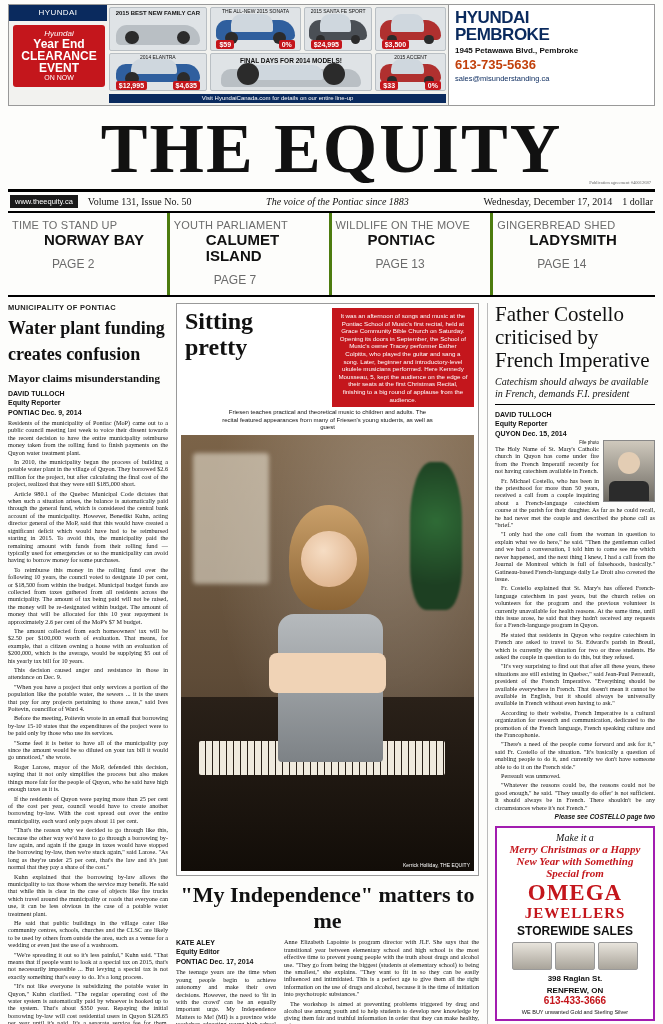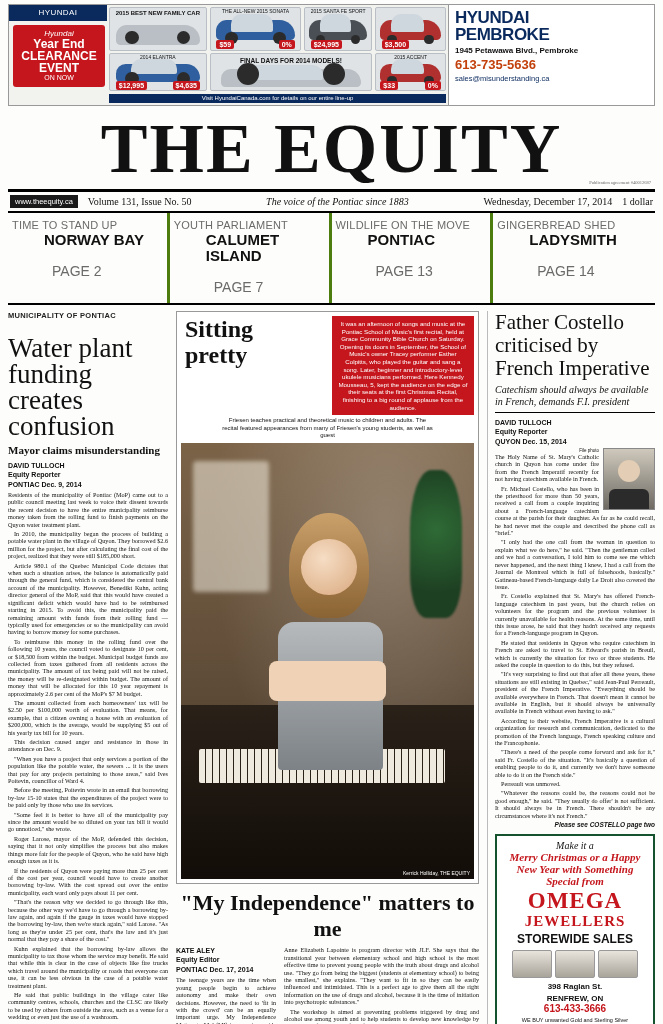--- a/index.html
+++ b/index.html
@@ -54,30 +54,30 @@
   .mastinfo .center { flex:1 1 auto; text-align:center; font-style:italic; font-size:10px; }
   .mastinfo .date { font-size:10px; margin-right:10px; }
   .mastinfo .price { font-size:10px; }
 
   
   .teasers { display:flex; border-bottom:2px solid #000; }
   .teaser { flex:1 1 25%; padding:6px 8px 8px 4px; border-right:3px solid #4d7c0f; }
   .teaser:last-child { border-right:none; }
   .teaser .kicker { font-family:"Liberation Sans",sans-serif; font-size:11px; color:#6b6b6b; letter-spacing:.2px; }
   .teaser .head { font-family:"Liberation Sans",sans-serif; font-size:15px; font-weight:bold; color:#111; line-height:16px; margin-top:1px;margin-left:32px;}
-  .teaser .pg { font-family:"Liberation Sans",sans-serif; font-size:14px; color:#6b6b6b; margin-top:15px;padding-left:40px;}
+  .teaser .pg { font-family:"Liberation Sans",sans-serif; font-size:12px; color:#6b6b6b; margin-top:9px;padding-left:40px;}
 
   
   .grid { display:flex; gap:8px; margin-top:6px; }
   .col-left { flex:0 0 160px; }
   .col-mid  { flex:1 1 auto; }
   .col-right{ flex:0 0 168px; border-left:1px solid #bbb; padding-left:7px; }
 
   .kicker-sm { font-family:"Liberation Sans",sans-serif; font-size:7.5px; font-weight:bold; letter-spacing:.3px; color:#222; }
-  h1.story { font-family:"Liberation Serif",serif; font-size:27px; line-height:26px; font-weight:normal; margin:15px 0 5px 0; }
+  h1.story { font-family:"Liberation Serif",serif; font-size:18px; line-height:26px; font-weight:bold; margin:3px 0 5px 0; }
   h2.deck { font-family:"Liberation Serif",serif; font-size:11px; font-weight:bold; margin:0 0 5px 0; }
   .byline { font-family:"Liberation Sans",sans-serif; font-size:7px; font-weight:bold; line-height:9px; }
   .dateline { font-family:"Liberation Sans",sans-serif; font-size:7px; font-weight:bold; margin:2px 0 3px 0;}
   .body { font-size:6.2px; line-height:7.4px; text-align:justify; hyphens:auto; }
   .body p { margin:0 0 2px 0; text-indent:6px; }
   .body p.first { text-indent:0; }
   .jump { font-family:"Liberation Sans",sans-serif; font-size:6.5px; font-weight:bold; font-style:italic; text-align:right; margin-top:2px; }
 
   
   .feature { border:1px solid #999; background:#fff; padding:4px; }
@@ -110,21 +110,21 @@
   
   h1.right-story { font-family:"Liberation Serif",serif; font-size:21px; line-height:23px; margin:0 0 4px 0; font-weight:normal; }
   .deck-italic { font-family:"Liberation Serif",serif; font-style:italic; font-size:10px; line-height:12px; margin:0 0 5px 0; border-bottom:1px solid #000; padding-bottom:4px;}
   .mug { float:right; width:52px; height:62px; margin:0 0 3px 4px; border:1px solid #888;
          background:linear-gradient(180deg,#cfc9bd,#6e6a62); position:relative; }
   .mug .face { position:absolute; left:28%; top:18%; width:44%; padding-top:44%; border-radius:50%; background:#e3cdb4; }
   .mug .collar { position:absolute; left:10%; bottom:0; right:10%; height:34%; background:#2b2b2b; border-radius:6px 6px 0 0;}
   .mug-cap { font-family:"Liberation Sans",sans-serif; font-size:4.5px; text-align:right; }
 
   
-  .omega-ad { border:2px solid #14532d; margin-top:6px; padding:4px; text-align:center; background:#fff; }
+  .omega-ad { border:2px solid #a21caf; margin-top:6px; padding:4px; text-align:center; background:#fff; }
   .omega-ad .line1 { font-family:"Liberation Serif",serif; font-style:italic; font-size:10px; }
   .omega-ad .line2 { font-family:"Liberation Serif",serif; font-style:italic; font-size:11px; font-weight:bold; color:#c4161c; line-height:12px;}
   .omega-ad .brand { font-family:"Liberation Serif",serif; font-size:23px; font-weight:bold; color:#c4161c; letter-spacing:1px; line-height:24px; margin-top:2px;}
   .omega-ad .brand2 { font-family:"Liberation Serif",serif; font-size:15px; font-weight:bold; color:#c4161c; letter-spacing:1px; }
   .omega-ad .sale { font-family:"Liberation Sans",sans-serif; font-size:12px; font-weight:bold; color:#111; margin-top:2px;}
   .omega-ad .addr { font-family:"Liberation Sans",sans-serif; font-size:8px; font-weight:bold; color:#111; margin-top:3px;}
   .omega-ad .phone { font-family:"Liberation Sans",sans-serif; font-size:10px; font-weight:bold; color:#c4161c; }
   .omega-ad .buy { font-family:"Liberation Sans",sans-serif; font-size:5.5px; margin-top:3px; }
   .jewel-row { display:flex; gap:3px; justify-content:center; margin:4px 0; }
   .jewel { width:40px; height:28px; background:linear-gradient(180deg,#e8e4dc,#a9a49a); border:1px solid #999; border-radius:2px; }

